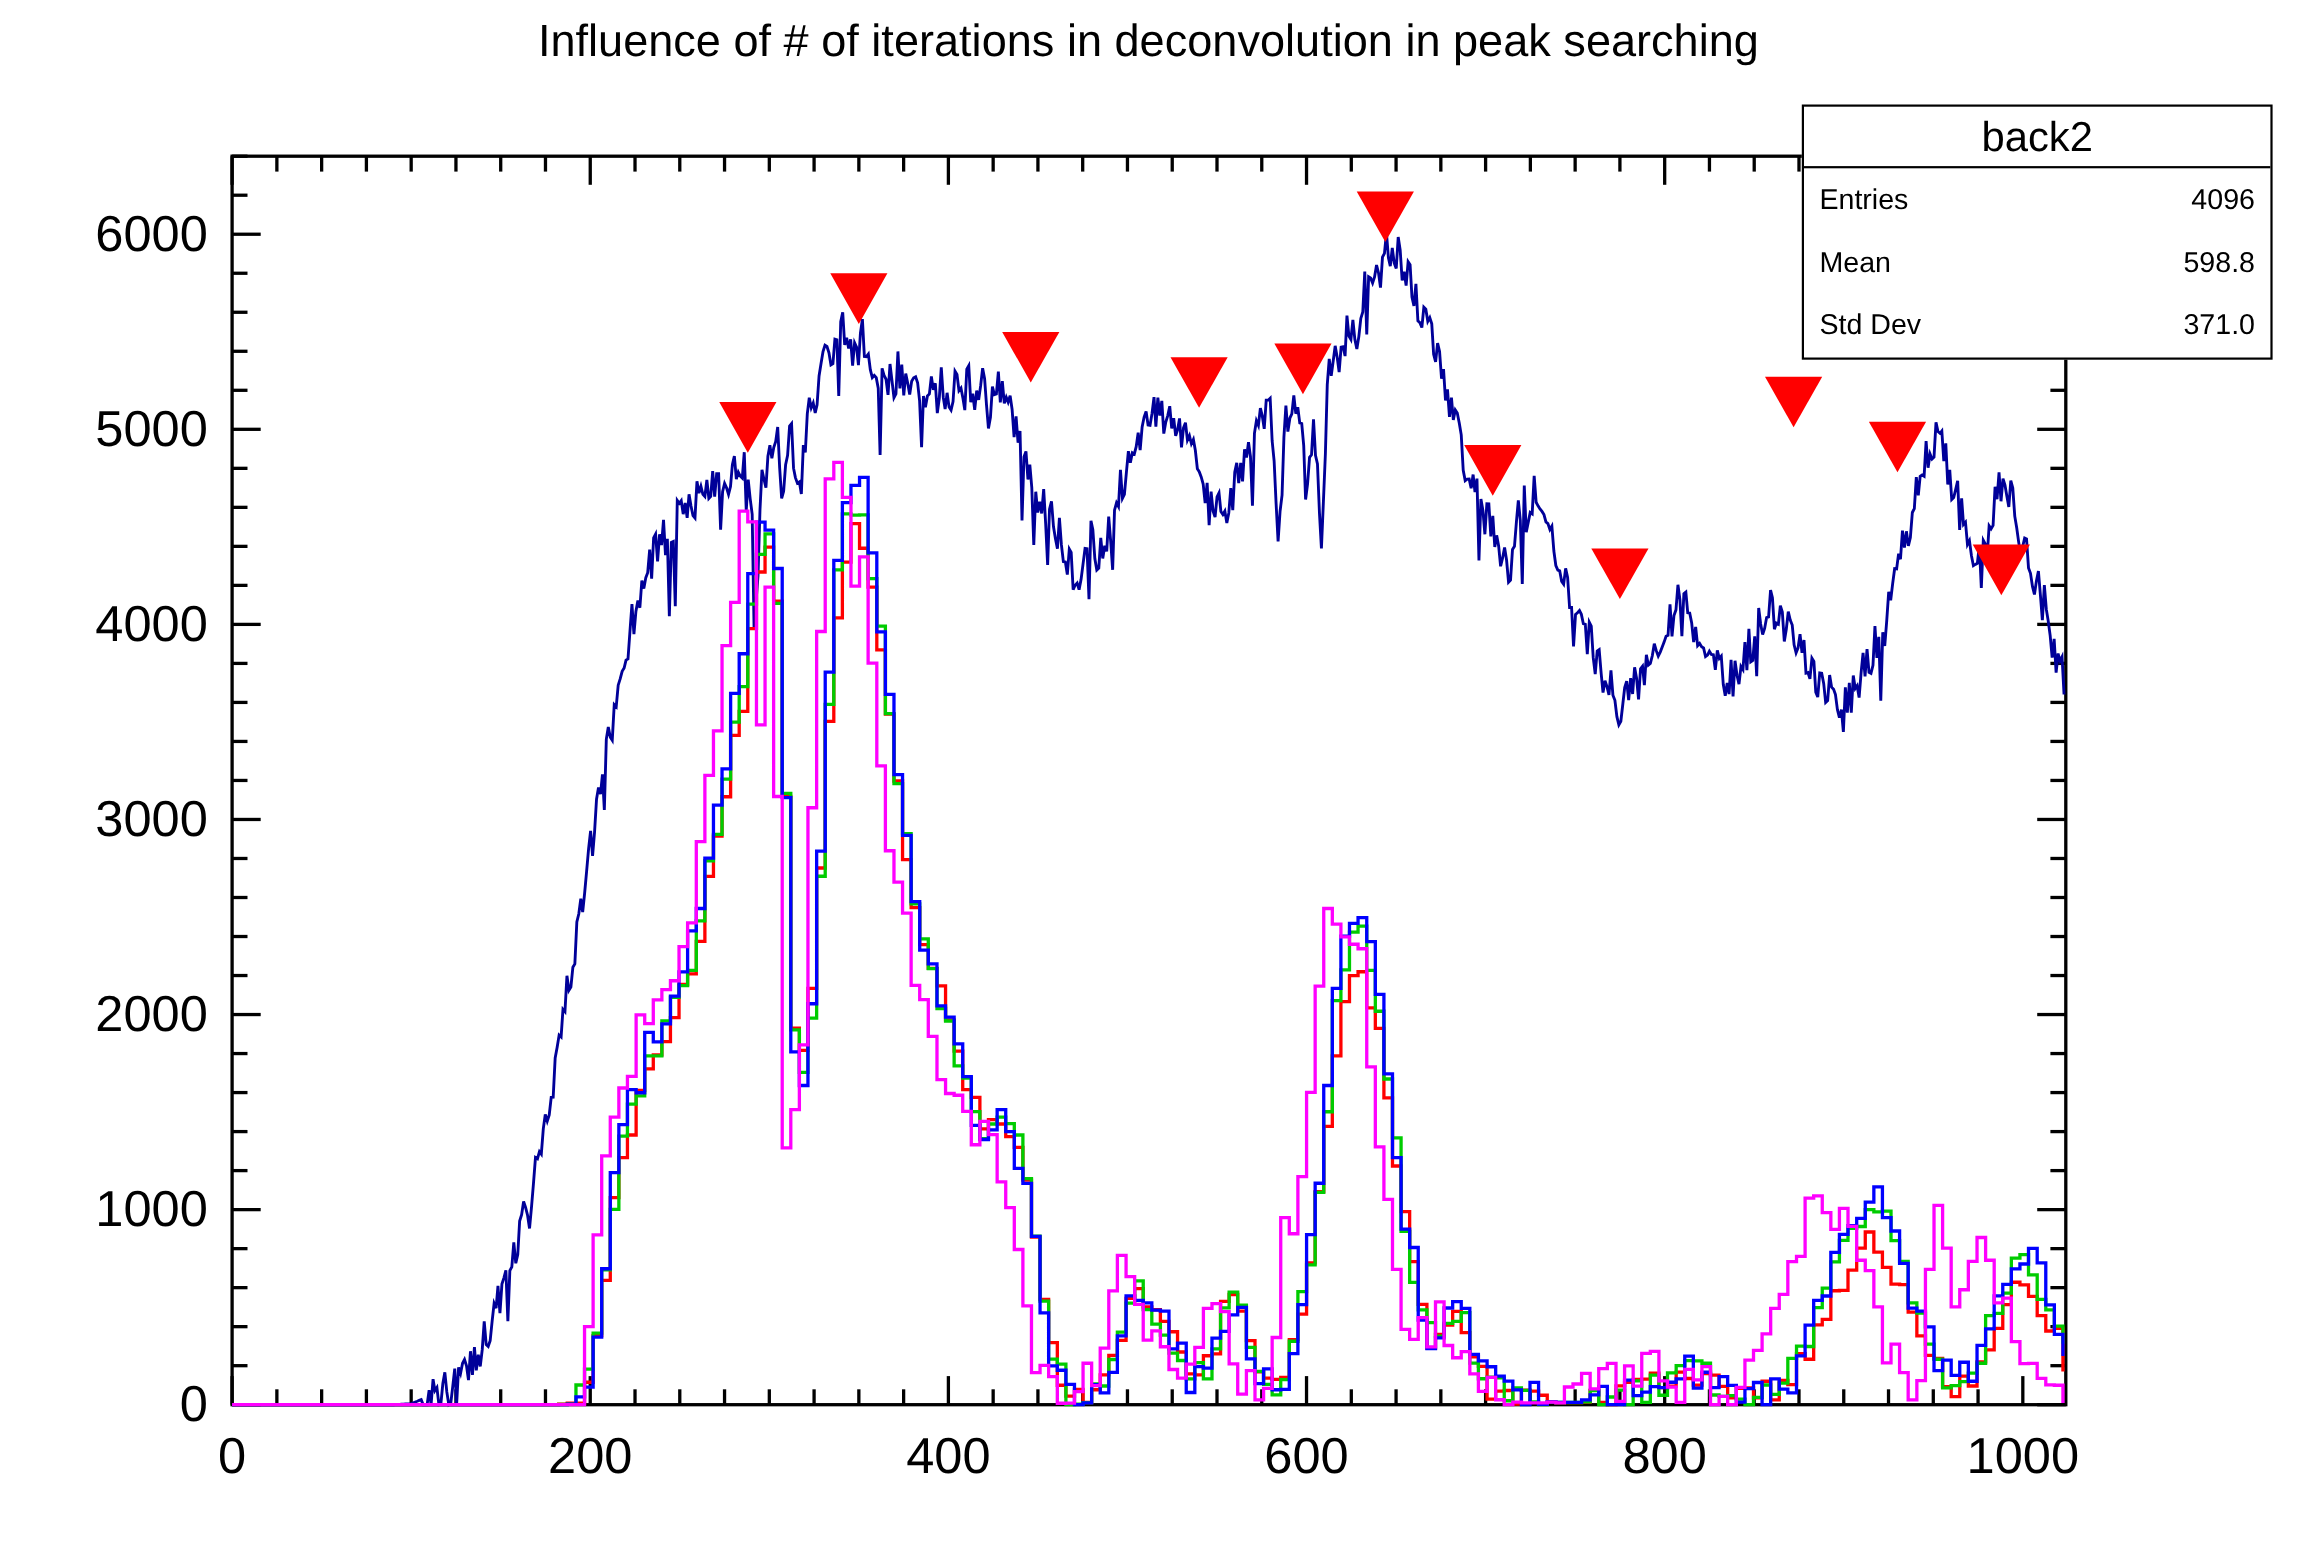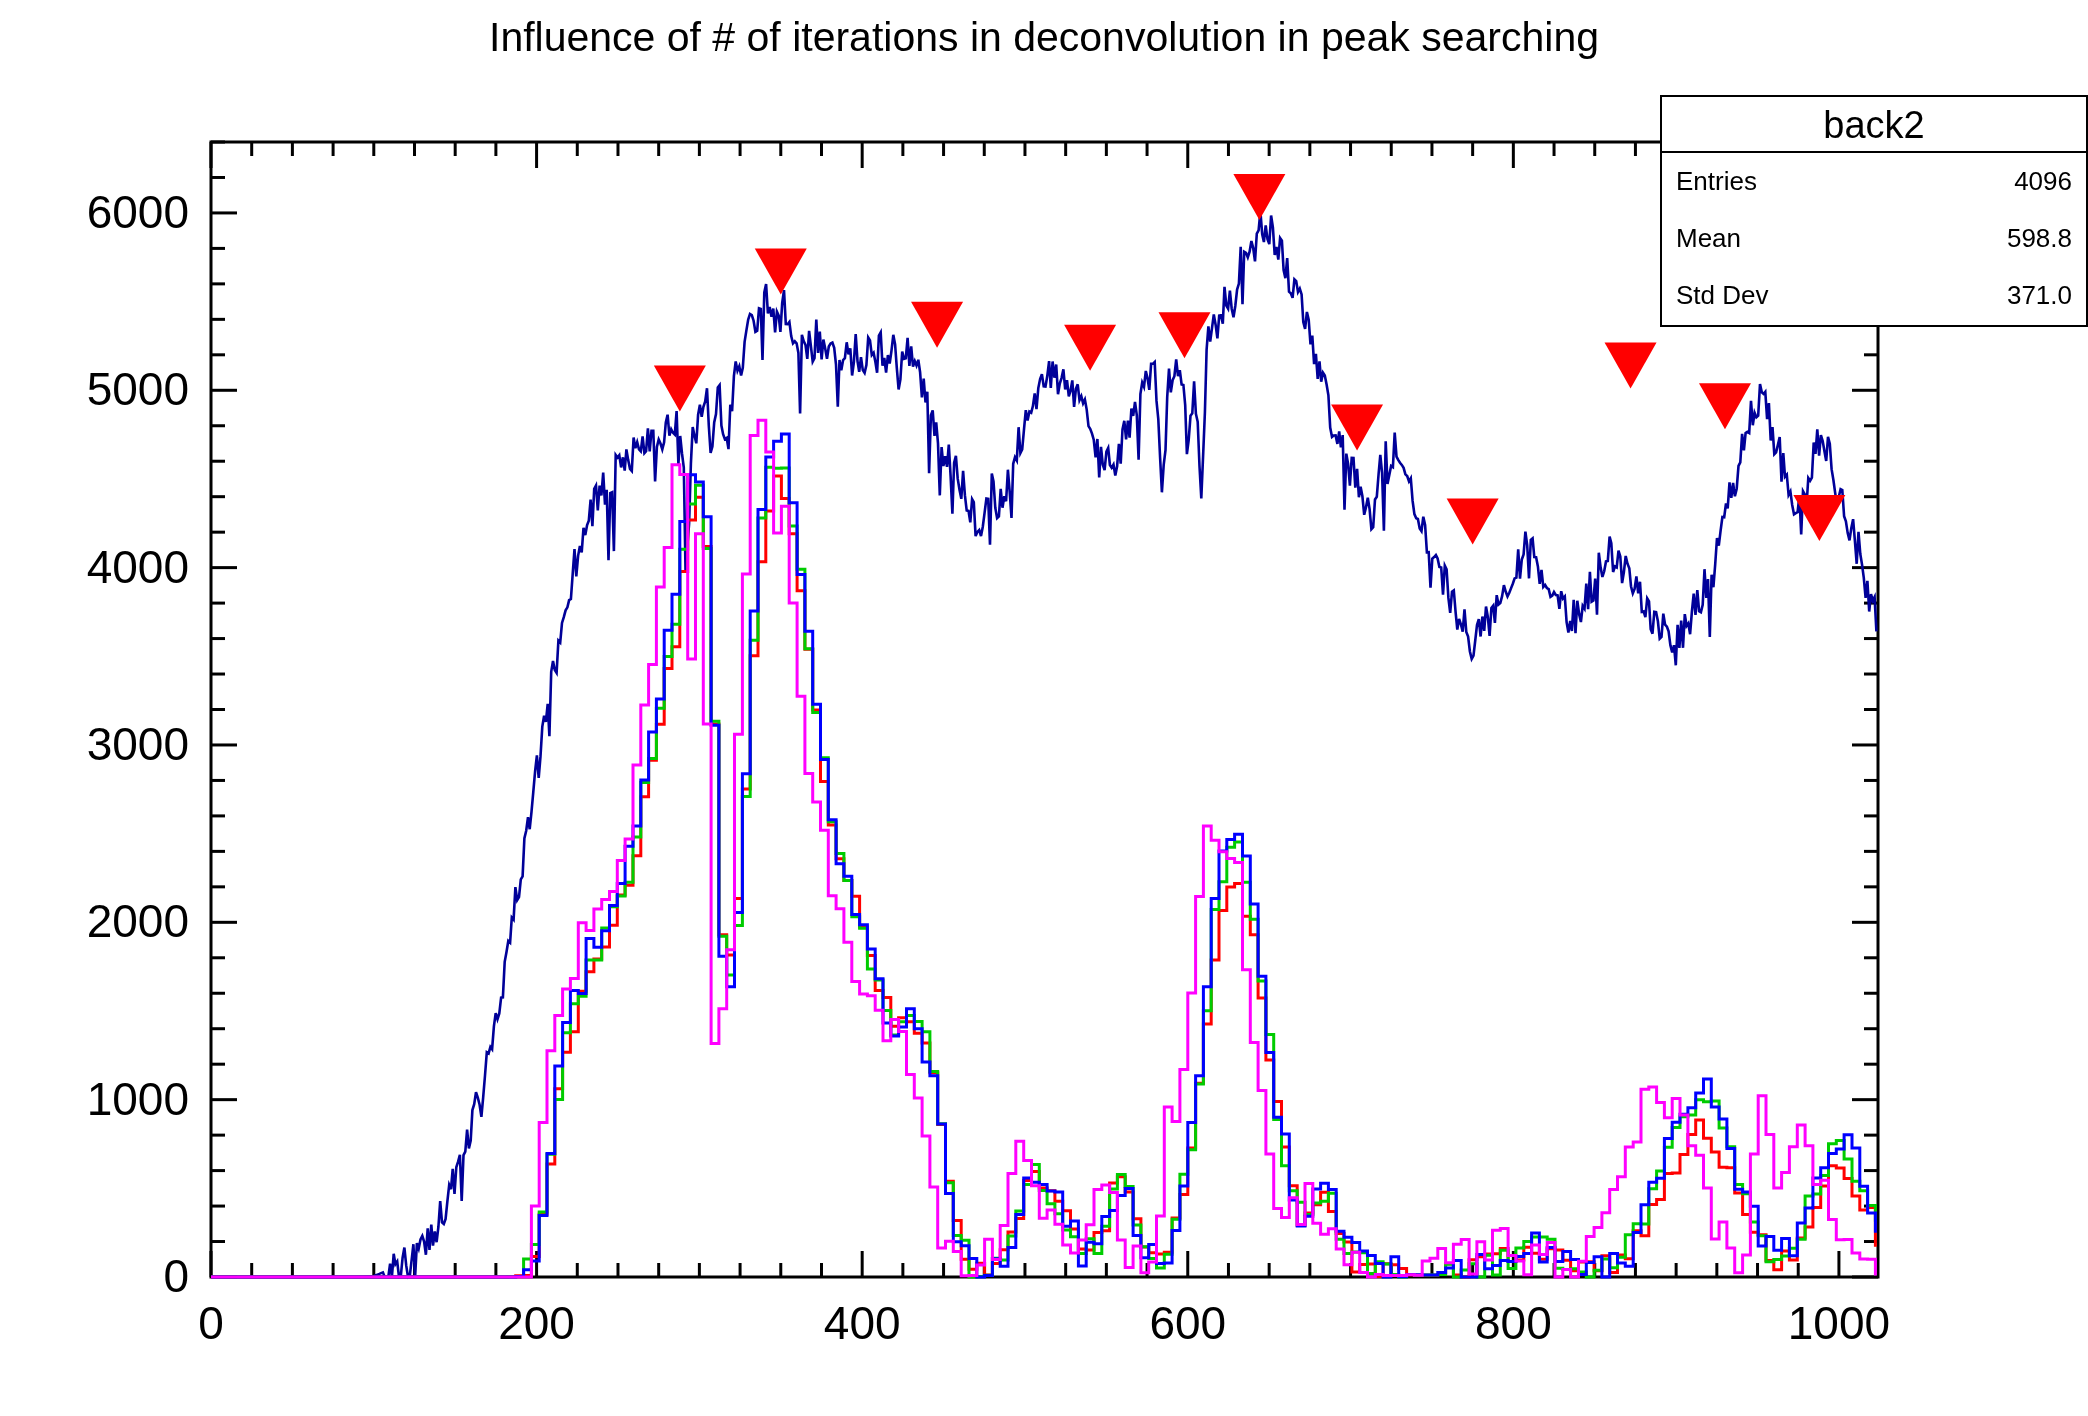--- a/index.html
+++ b/index.html
@@ -5,21 +5,21 @@
   html,body{margin:0;padding:0;background:#ffffff;}
   body{width:2088px;height:1416px;font-family:"Liberation Sans",sans-serif;overflow:hidden;}
   #canvas-root{position:relative;width:2073px;height:1416px;background:#fff;}
   #plot-title{
     position:absolute;left:0;top:14px;width:2088px;text-align:center;
     font-size:41px;color:#000;letter-spacing:0px;white-space:nowrap;
   }
   #chart-svg{position:absolute;left:0;top:0;width:2088px;height:1416px;}
   #stats-box{
     position:absolute; left:1638px; top:95px; width:428px; height:232px;
-    border:2px solid #000; background:#fff; box-sizing:border-box;margin-left:22px;
+    border:2px solid #000; background:#fff; box-sizing:border-box;
   }
   #stats-title{
     height:56px;line-height:56px;text-align:center;font-size:38px;color:#000;
     border-bottom:2px solid #000;box-sizing:border-box;
   }
   .stats-row{
     display:flex;justify-content:space-between;align-items:center;
     height:57px;padding:0 14px;font-size:26px;color:#000;box-sizing:border-box;
   }
   .stats-row .k{text-align:left;}

